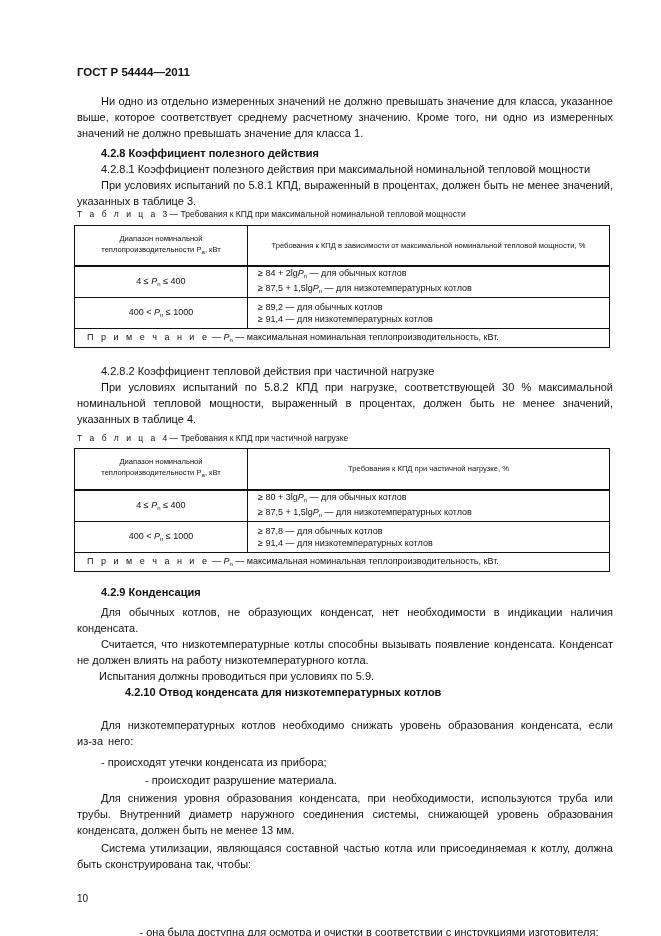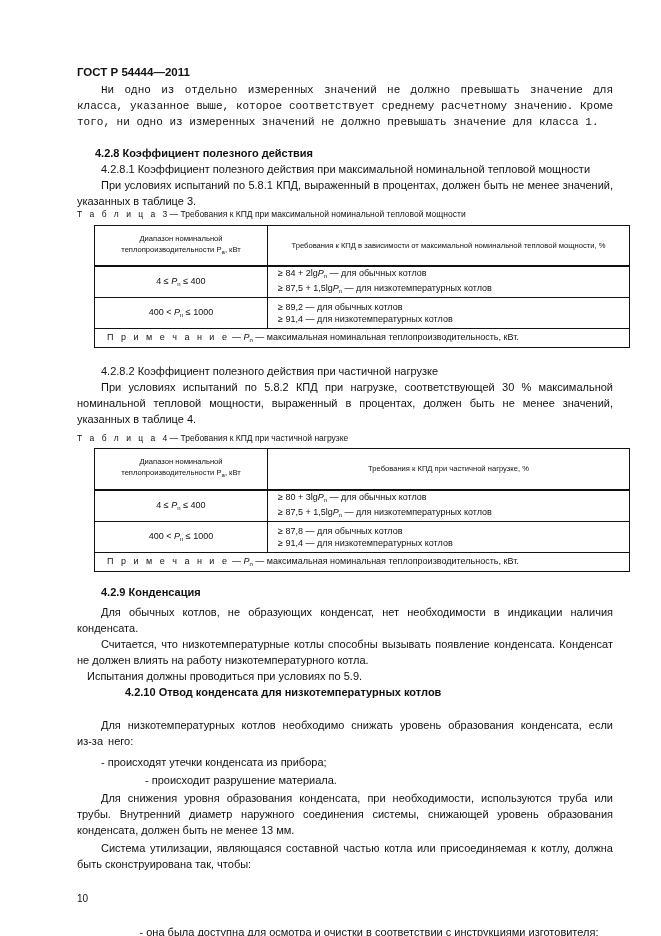--- a/index.html
+++ b/index.html
@@ -6,41 +6,41 @@
   body { width: 661px; height: 936px; position: relative; overflow: hidden;
          font-family: "Liberation Sans", sans-serif; color: #111; }
   .page { position: absolute; left: 0; top: 0; width: 576px; height: 936px; }
   .hdr { position: absolute; left: 77px; top: 66px; font-size: 11.5px; font-weight: bold; }
   .txt { position: absolute; left: 77px; width: 536px; font-size: 11px; line-height: 16px; text-align: justify; }
   .ind { text-indent: 24px; }
   .bold { font-weight: bold; }
   .line { position: absolute; left: 77px; width: 536px; font-size: 11px; line-height: 16px; white-space: nowrap; }
   .cap { position: absolute; left: 77px; font-size: 8.5px; white-space: nowrap; }
   .cap .sp { letter-spacing: 2.5px; }
-  table.t { position: absolute; left: 94px; width: 536px; border-collapse: collapse; font-size: 9px; border-radius: 8px; }
+  table.t { position: absolute; left: 74px; width: 536px; border-collapse: collapse; font-size: 9px; border-radius: 8px; }
   table.t td { border: 1px solid #111; padding: 0 8px; vertical-align: middle; }
   table.t tr.head td { font-size: 7.6px; text-align: center; line-height: 11px; border-bottom: 2.5px solid #111; }
   table.t td.c1 { width: 156px; text-align: center; }
   table.t td.c2 { text-align: left; line-height: 12px; padding-left: 10px; }
   table.t tr.note td { text-align: left; padding-left: 12px; }
   .sp2 { letter-spacing: 2.5px; }
   sub { font-size: 6px; vertical-align: -2px; }
   i { font-style: italic; }
   .pgnum { position: absolute; left: 77px; top: 849px; font-size: 10px; }
 </style>
 </head>
 <body>
 
 <div class="page">
 
   <div class="hdr">ГОСТ Р 54444—2011</div>
 
-  <div class="txt ind" style="top:82px;font-family:Liberation Mono, monospace;">Ни одно из отдельно измеренных значений не должно превышать значение для класса, указанное выше, которое соответствует среднему расчетному значению. Кроме того, ни одно из измеренных значений не должно превышать значение для класса 1.</div>
+  <div class="txt ind" style="top:93px;">Ни одно из отдельно измеренных значений не должно превышать значение для класса, указанное выше, которое соответствует среднему расчетному значению. Кроме того, ни одно из измеренных значений не должно превышать значение для класса 1.</div>
 
-  <div class="line bold" style="top:145px; left:95px;">4.2.8  Коэффициент полезного действия</div>
+  <div class="line bold" style="top:145px; left:101px;">4.2.8  Коэффициент полезного действия</div>
   <div class="line" style="top:161px; left:101px;">4.2.8.1  Коэффициент полезного действия при максимальной номинальной тепловой мощности</div>
   <div class="txt ind" style="top:177px;">При условиях испытаний по 5.8.1 КПД, выраженный в процентах, должен быть не менее значений, указанных в таблице 3.</div>
 
   <div class="cap" style="top:209px;">
     <span class="sp">Т а б л и ц а</span>&nbsp;&nbsp;<span>3 — Требования к КПД при максимальной номинальной тепловой мощности</span>
   </div>
   <table class="t" style="top:225px;">
     <tbody>
         <tr class="head" style="height:40px;">
       <td class="c1">
@@ -68,21 +68,21 @@
       </td>
     </tr>
     <tr class="note" style="height:19px;">
       <td colspan="2">
         <span class="sp2">П р и м е ч а н и е</span><span> — </span><i>P</i><sub>n</sub><span> — максимальная номинальная теплопроизводительность, кВт.</span>
       </td>
     </tr>
   </tbody>
     </table>
 
-  <div class="line" style="top:363px; left:101px;">4.2.8.2  Коэффициент полезного действия при частичной нагрузке</div>
+  <div class="line" style="top:363px; left:101px;">4.2.8.2  Коэффициент тепловой действия при частичной нагрузке</div>
   <div class="txt ind" style="top:379px;">При условиях испытаний по 5.8.2 КПД при нагрузке, соответствующей 30 % максимальной номинальной тепловой мощности, выраженный в процентах, должен быть не менее значений, указанных в таблице 4.</div>
 
   <div class="cap" style="top:433px;">
     <span class="sp">Т а б л и ц а</span>&nbsp;&nbsp;<span>4 — Требования к КПД при частичной нагрузке</span>
   </div>
   <table class="t" style="top:448px;">
     <tbody>
         <tr class="head" style="height:41px;">
       <td class="c1">
         <span>Диапазон номинальной</span><br>
@@ -112,21 +112,21 @@
       <td colspan="2">
         <span class="sp2">П р и м е ч а н и е</span><span> — </span><i>P</i><sub>n</sub><span> — максимальная номинальная теплопроизводительность, кВт.</span>
       </td>
     </tr>
   </tbody>
     </table>
 
   <div class="line bold" style="top:584px; left:101px;">4.2.9  Конденсация</div>
   <div class="txt ind" style="top:604px;">Для обычных котлов, не образующих конденсат, нет необходимости в индикации наличия конденсата.</div>
   <div class="txt ind" style="top:636px;">Считается, что низкотемпературные котлы способны вызывать появление конденсата. Конденсат не должен влиять на работу низкотемпературного котла.</div>
-  <div class="line" style="top:668px; left:87px;">Испытания должны проводиться при условиях по 5.9.</div>
+  <div class="line" style="top:668px; left:99px;">Испытания должны проводиться при условиях по 5.9.</div>
 
   <div class="line bold" style="top:684px; left:101px;margin-left:24px;">4.2.10  Отвод конденсата для низкотемпературных котлов</div>
   <div class="txt ind" style="top:700px; word-spacing:2px;margin-top:17px;">Для низкотемпературных котлов необходимо снижать уровень образования конденсата, если из-за него:</div>
   <div class="line" style="top:754px; left:101px;">- происходят утечки конденсата из прибора;</div>
   <div class="line" style="top:772px; left:101px;margin-left:44px;">- происходит разрушение материала.</div>
   <div class="txt ind" style="top:790px;">Для снижения уровня образования конденсата, при необходимости, используются труба или трубы. Внутренний диаметр наружного соединения системы, снижающей уровень образования конденсата, должен быть не менее 13 мм.</div>
   <div class="txt ind" style="top:840px;">Система утилизации, являющаяся составной частью котла или присоединяемая к котлу, должна быть сконструирована так, чтобы:</div>
   <div class="line" style="top:924px; left:101px;text-align:center;">- она была доступна для осмотра и очистки в соответствии с инструкциями изготовителя;</div>
 
   <div class="pgnum" style="top:893px;">10</div>

